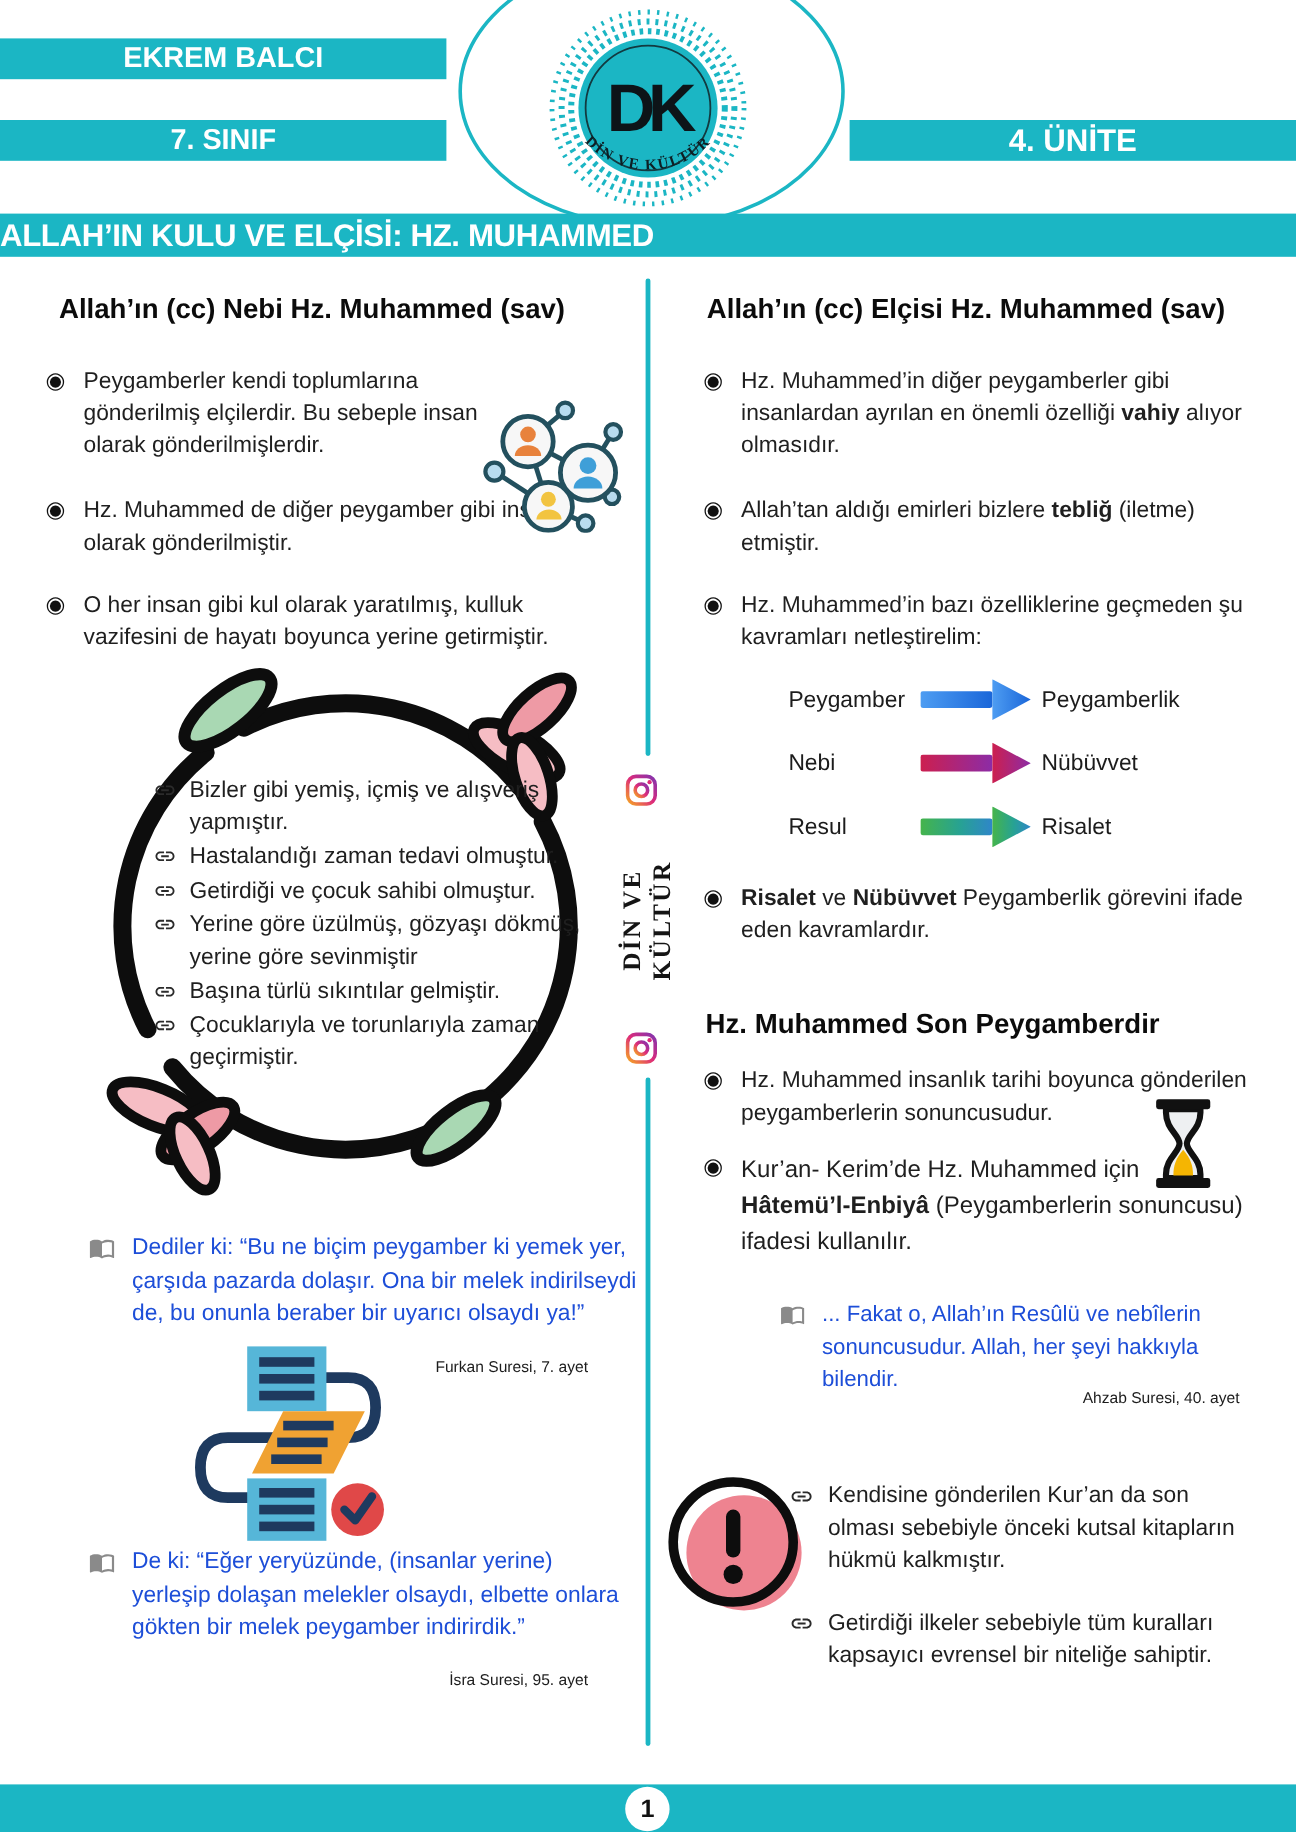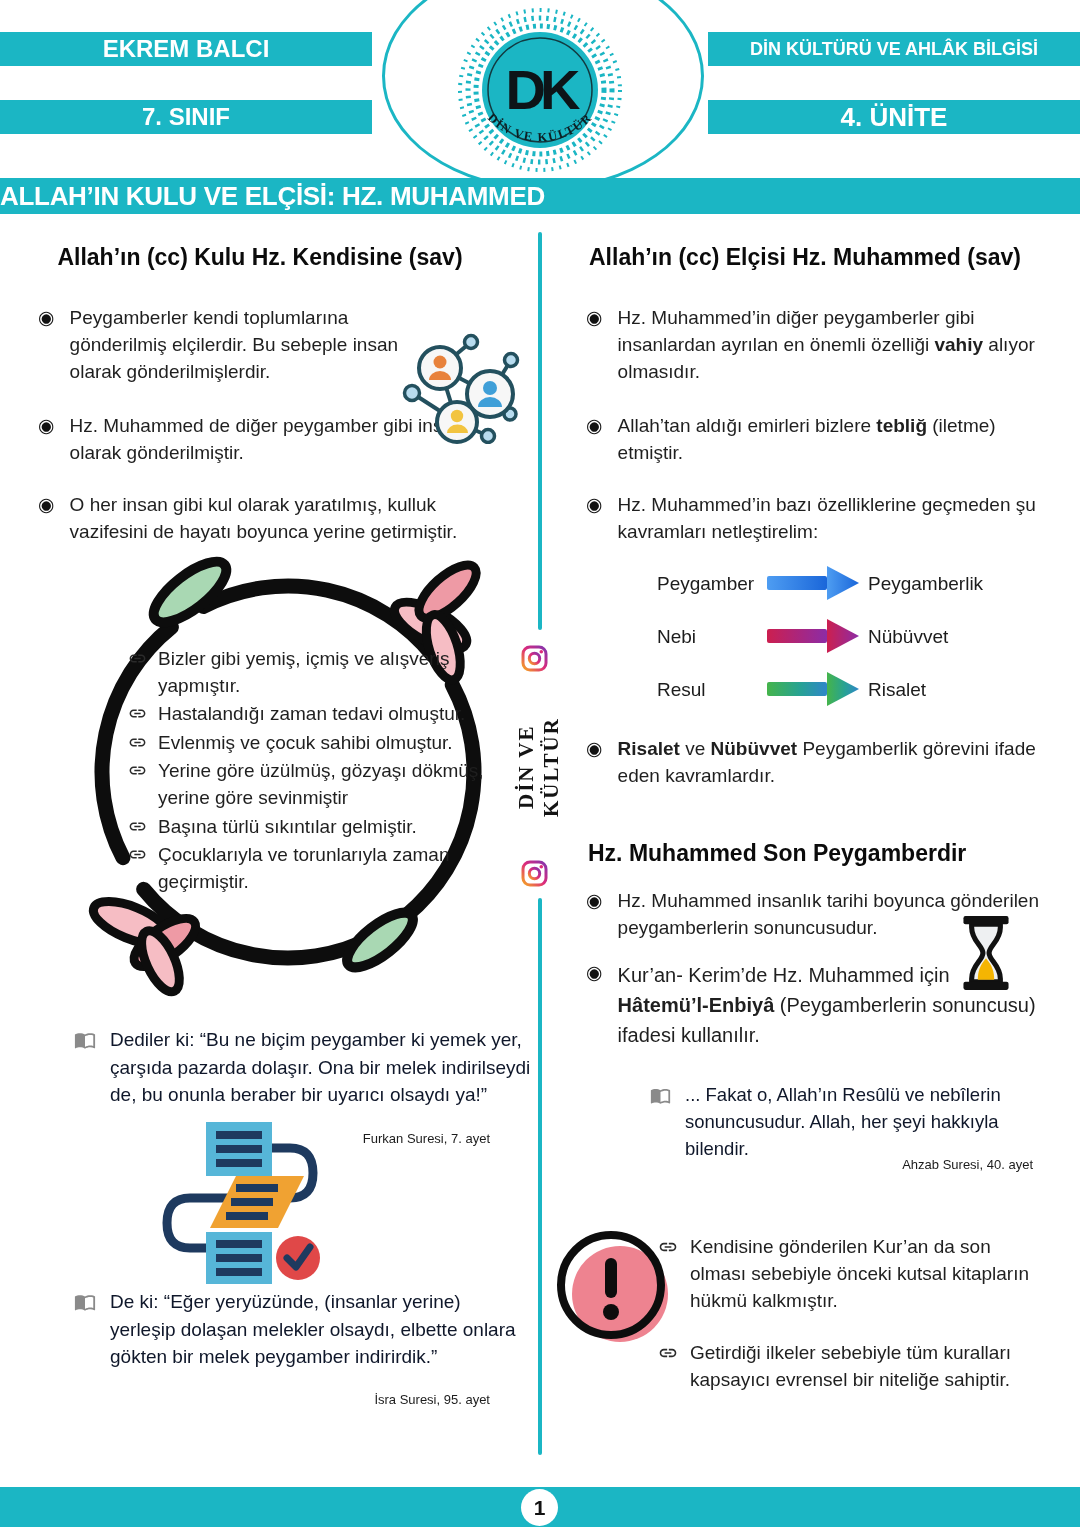--- a/index.html
+++ b/index.html
@@ -17,21 +17,21 @@
   .colhead{position:absolute;font-weight:bold;font-size:23px;color:#0b0b0b;text-align:center;}
   .bullet{position:absolute;display:flex;gap:15px;}
   .dot{font-family:"DejaVu Sans",sans-serif;font-size:19px;line-height:1.35;color:#111;flex:0 0 auto;}
   .btxt{font-size:19px;line-height:1.42;color:#1f1f1f;}
   .b{font-weight:bold;}
   .life-list{position:absolute;left:128px;top:646px;width:360px;}
   .life-item{display:flex;gap:11px;margin-bottom:2px;}
   .life-item .btxt{font-size:19px;line-height:1.4;}
   .licon{flex:0 0 auto;margin-top:3px;}
   .quote{position:absolute;display:flex;gap:14px;}
-  .qtxt{font-size:19px;line-height:1.45;color:#0f172a;}
+  .qtxt{font-size:19px;line-height:1.45;color:#1d4ed8;}
   .qsrc{position:absolute;font-size:13px;color:#1c1c1c;text-align:right;}
   .vline{position:absolute;left:538px;width:4px;background:#1bb6c4;border-radius:2px;}
   .insta{position:absolute;left:521px;width:27px;height:27px;}
   .brand-vert{position:absolute;left:514px;top:676px;width:40px;height:182px;
               writing-mode:vertical-rl;transform:rotate(180deg);text-align:center;
               font-family:"Liberation Serif",serif;font-weight:bold;font-size:21px;
               letter-spacing:2px;color:#141414;}
   .map-label{position:absolute;font-size:19px;color:#1c1c1c;white-space:nowrap;}
   .map-arrow{position:absolute;width:92px;height:34px;}
   .s2head{position:absolute;font-weight:bold;font-size:23px;color:#0b0b0b;}
@@ -46,23 +46,20 @@
 <body>
 
 <div id="page">
 
   <div class="bar teal" style="left:0;top:32px;width:372px;height:34px;font-size:24px;">
     <span>EKREM BALCI</span>
   </div>
   <div class="bar teal" style="left:0;top:100px;width:372px;height:34px;font-size:24px;">
     <span>7. SINIF</span>
   </div>
-  <div class="bar teal" style="left:708px;top:32px;width:372px;height:34px;font-size:18px;">
-    <span>DİN KÜLTÜRÜ VE AHLÂK BİLGİSİ</span>
-  </div>
   <div class="bar teal" style="left:708px;top:100px;width:372px;height:34px;font-size:26px;">
     <span>4. ÜNİTE</span>
   </div>
 
   <div class="ring"></div>
   <div class="logo-wrap">
     <svg width="168" height="168" viewBox="0 0 168 168">
       <circle cx="84" cy="84" r="80" fill="none" stroke="#1bb6c4" stroke-width="4" stroke-dasharray="2 6"></circle>
       <circle cx="84" cy="84" r="72" fill="none" stroke="#1bb6c4" stroke-width="5" stroke-dasharray="2.5 5"></circle>
       <circle cx="84" cy="84" r="64" fill="none" stroke="#1bb6c4" stroke-width="5" stroke-dasharray="3 4"></circle>
@@ -105,21 +102,21 @@
             <stop offset="1" stop-color="#8134af"></stop>
       </linearGradient>
         </defs>
       <rect x="2" y="2" width="23" height="23" rx="7" fill="none" stroke="url(#ig2)" stroke-width="3"></rect>
       <circle cx="13.5" cy="13.5" r="5.2" fill="none" stroke="url(#ig2)" stroke-width="3"></circle>
       <circle cx="20.3" cy="6.8" r="1.8" fill="#dd2a7b"></circle>
     </svg>
   </div>
   <div class="vline" style="top:898px;height:557px;"></div>
 
-  <div class="colhead" style="left:20px;top:244px;width:480px;">Allah’ın (cc) Kulu Hz. Kendisine (sav)</div>
+  <div class="colhead" style="left:20px;top:244px;width:480px;">Allah’ın (cc) Nebi Hz. Muhammed (sav)</div>
 
   <div class="bullet" style="left:38px;top:305px;">
     <span class="dot">◉</span>
     <span class="btxt" style="width:362px;">Peygamberler kendi toplumlarına gönderilmiş elçilerdir. Bu sebeple insan olarak gönderilmişlerdir.</span>
   </div>
   <div class="bullet" style="left:38px;top:413px;">
     <span class="dot">◉</span>
     <span class="btxt" style="width:400px;">Hz. Muhammed de diğer peygamber gibi insan olarak gönderilmiştir.</span>
   </div>
   <div class="bullet" style="left:38px;top:492px;">
@@ -194,21 +191,21 @@
     <div class="life-item">
       <svg class="licon" width="19" height="19" viewBox="0 0 24 24">
           <path fill="#2b2b2b" d="M3.9,12c0-1.71,1.39-3.1,3.1-3.1h4V7H7c-2.76,0-5,2.24-5,5s2.24,5,5,5h4v-1.9H7C5.29,15.1,3.9,13.71,3.9,12z M8,13h8v-2H8V13z M17,7h-4v1.9h4c1.71,0,3.1,1.39,3.1,3.1s-1.39,3.1-3.1,3.1h-4V17h4c2.76,0,5-2.24,5-5S19.76,7,17,7z"></path>
         </svg>
       <span class="btxt">Hastalandığı zaman tedavi olmuştur.</span>
     </div>
     <div class="life-item">
       <svg class="licon" width="19" height="19" viewBox="0 0 24 24">
           <path fill="#2b2b2b" d="M3.9,12c0-1.71,1.39-3.1,3.1-3.1h4V7H7c-2.76,0-5,2.24-5,5s2.24,5,5,5h4v-1.9H7C5.29,15.1,3.9,13.71,3.9,12z M8,13h8v-2H8V13z M17,7h-4v1.9h4c1.71,0,3.1,1.39,3.1,3.1s-1.39,3.1-3.1,3.1h-4V17h4c2.76,0,5-2.24,5-5S19.76,7,17,7z"></path>
         </svg>
-      <span class="btxt">Evlenmiş ve çocuk sahibi olmuştur.</span>
+      <span class="btxt">Getirdiği ve çocuk sahibi olmuştur.</span>
     </div>
     <div class="life-item">
       <svg class="licon" width="19" height="19" viewBox="0 0 24 24">
           <path fill="#2b2b2b" d="M3.9,12c0-1.71,1.39-3.1,3.1-3.1h4V7H7c-2.76,0-5,2.24-5,5s2.24,5,5,5h4v-1.9H7C5.29,15.1,3.9,13.71,3.9,12z M8,13h8v-2H8V13z M17,7h-4v1.9h4c1.71,0,3.1,1.39,3.1,3.1s-1.39,3.1-3.1,3.1h-4V17h4c2.76,0,5-2.24,5-5S19.76,7,17,7z"></path>
         </svg>
       <span class="btxt">Yerine göre üzülmüş, gözyaşı dökmüş, yerine göre sevinmiştir</span>
     </div>
     <div class="life-item">
       <svg class="licon" width="19" height="19" viewBox="0 0 24 24">
           <path fill="#2b2b2b" d="M3.9,12c0-1.71,1.39-3.1,3.1-3.1h4V7H7c-2.76,0-5,2.24-5,5s2.24,5,5,5h4v-1.9H7C5.29,15.1,3.9,13.71,3.9,12z M8,13h8v-2H8V13z M17,7h-4v1.9h4c1.71,0,3.1,1.39,3.1,3.1s-1.39,3.1-3.1,3.1h-4V17h4c2.76,0,5-2.24,5-5S19.76,7,17,7z"></path>

